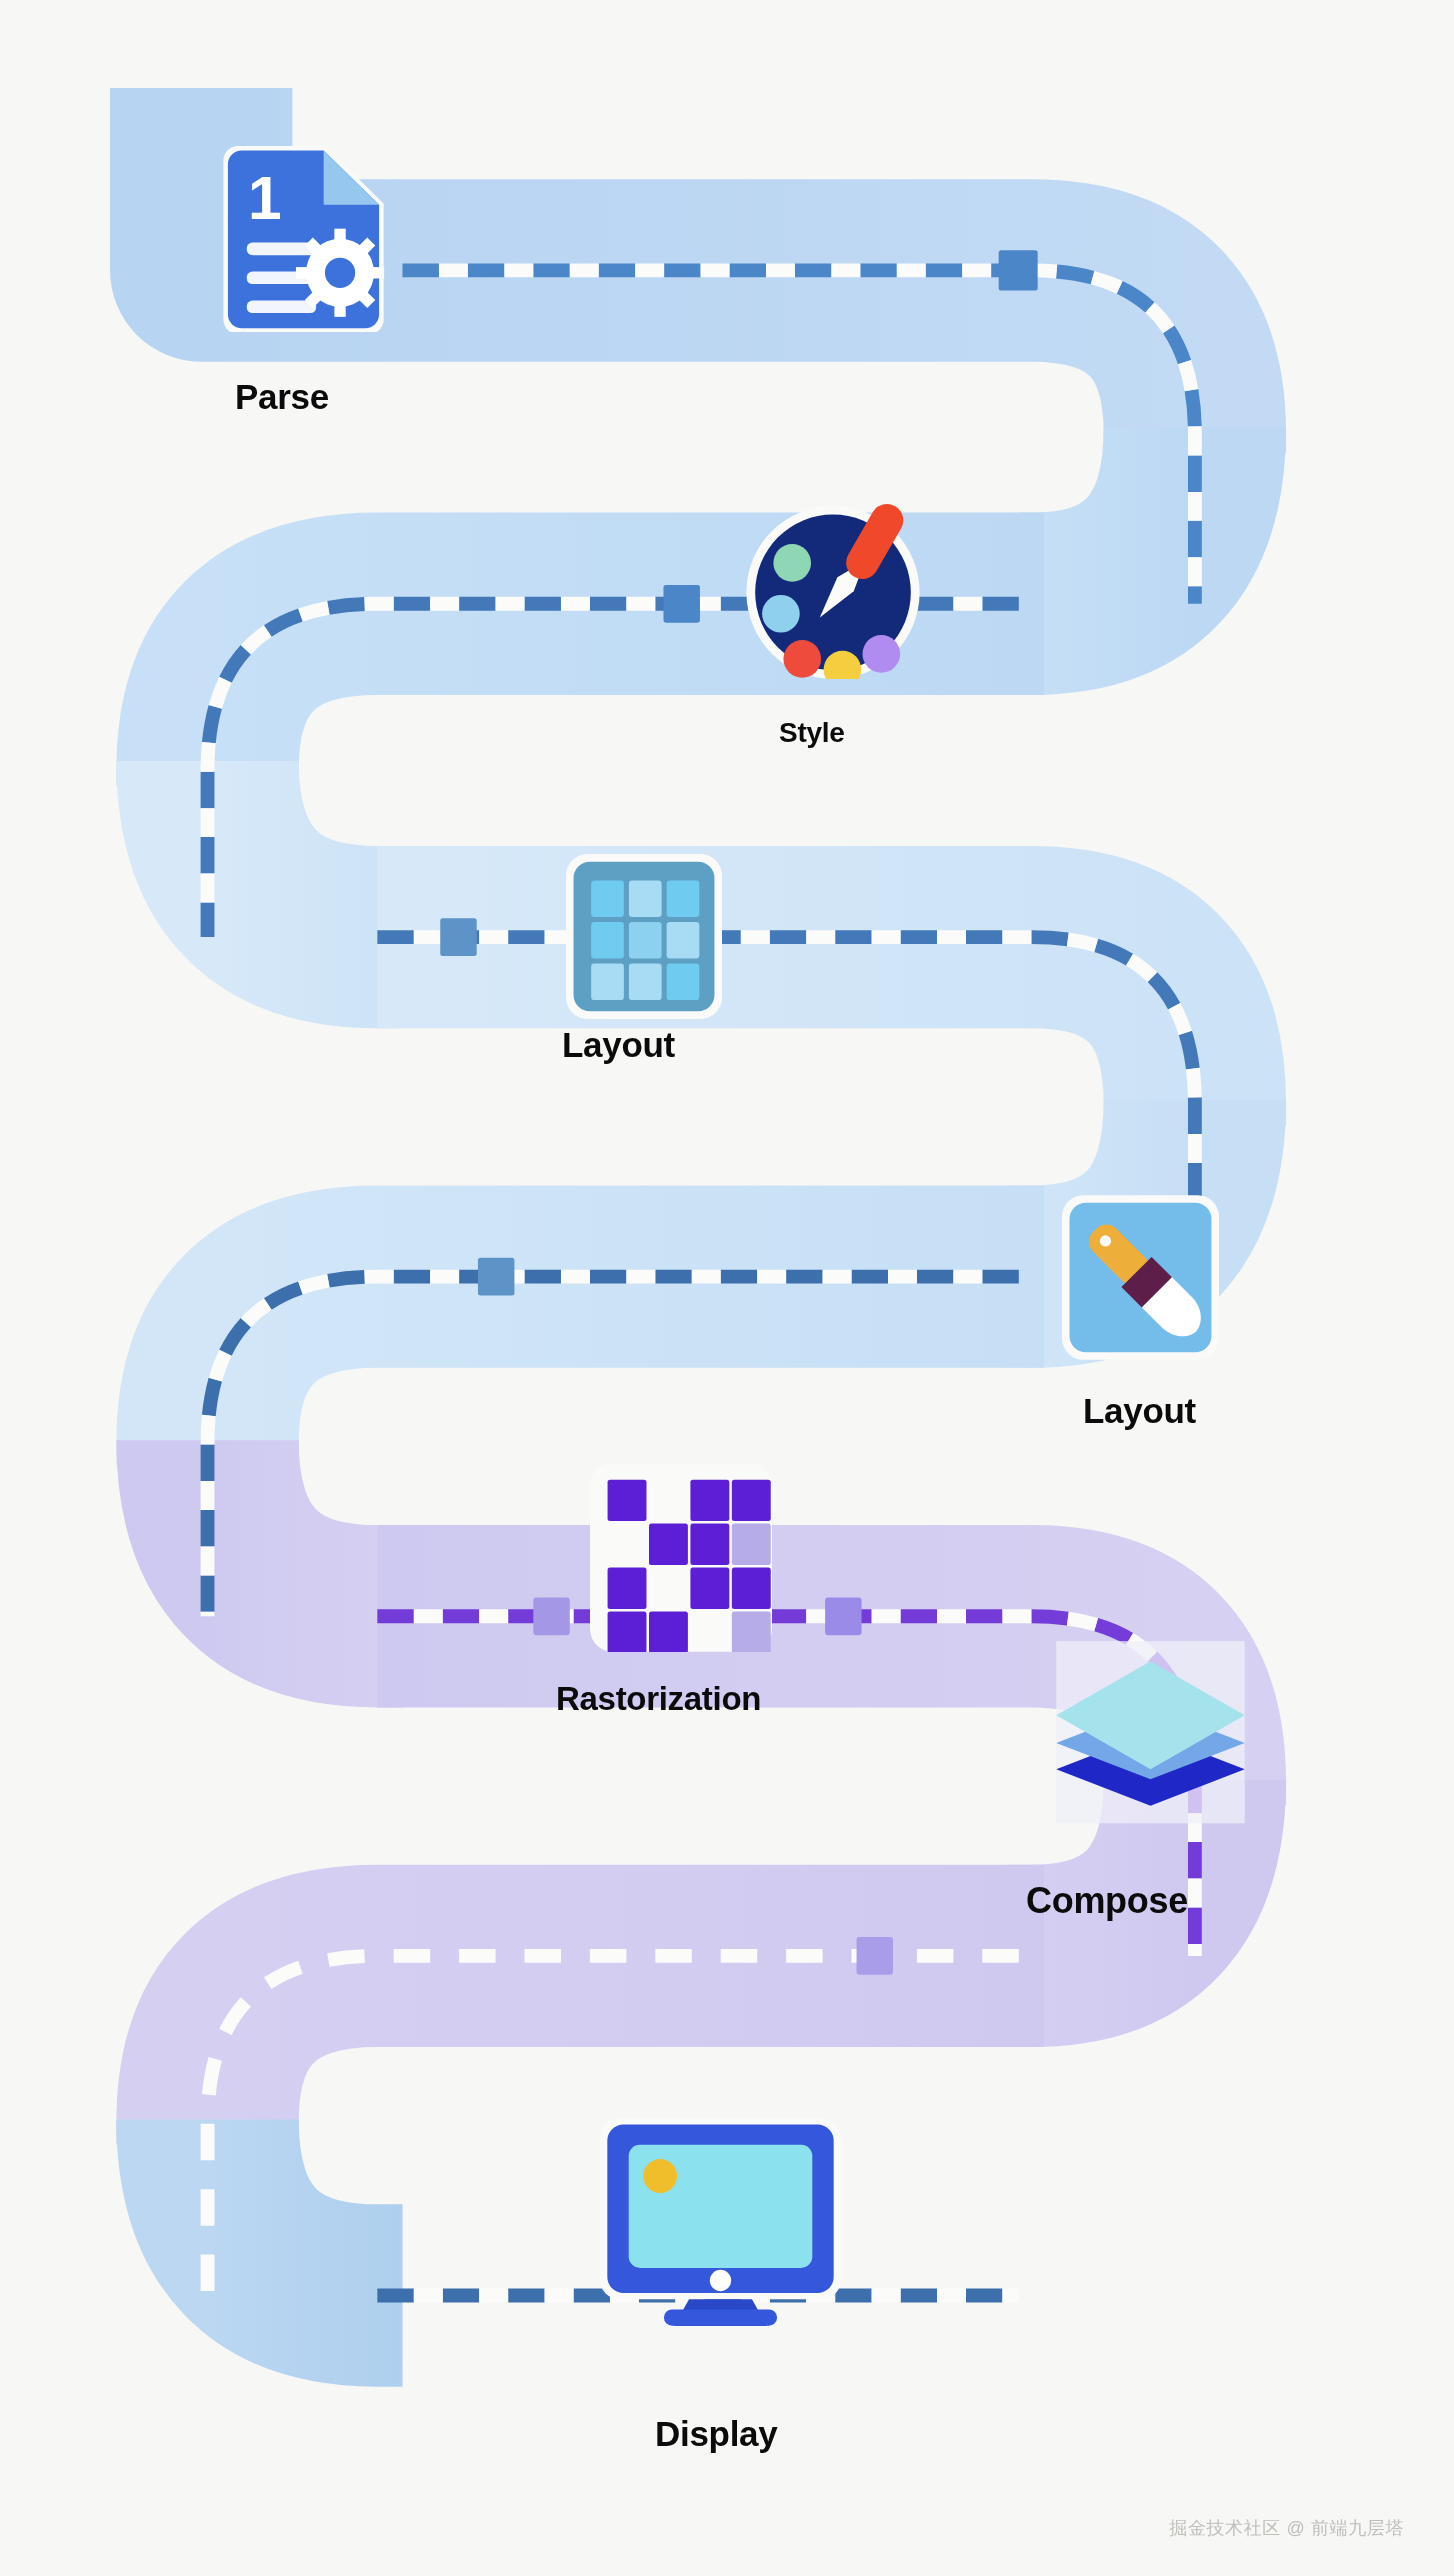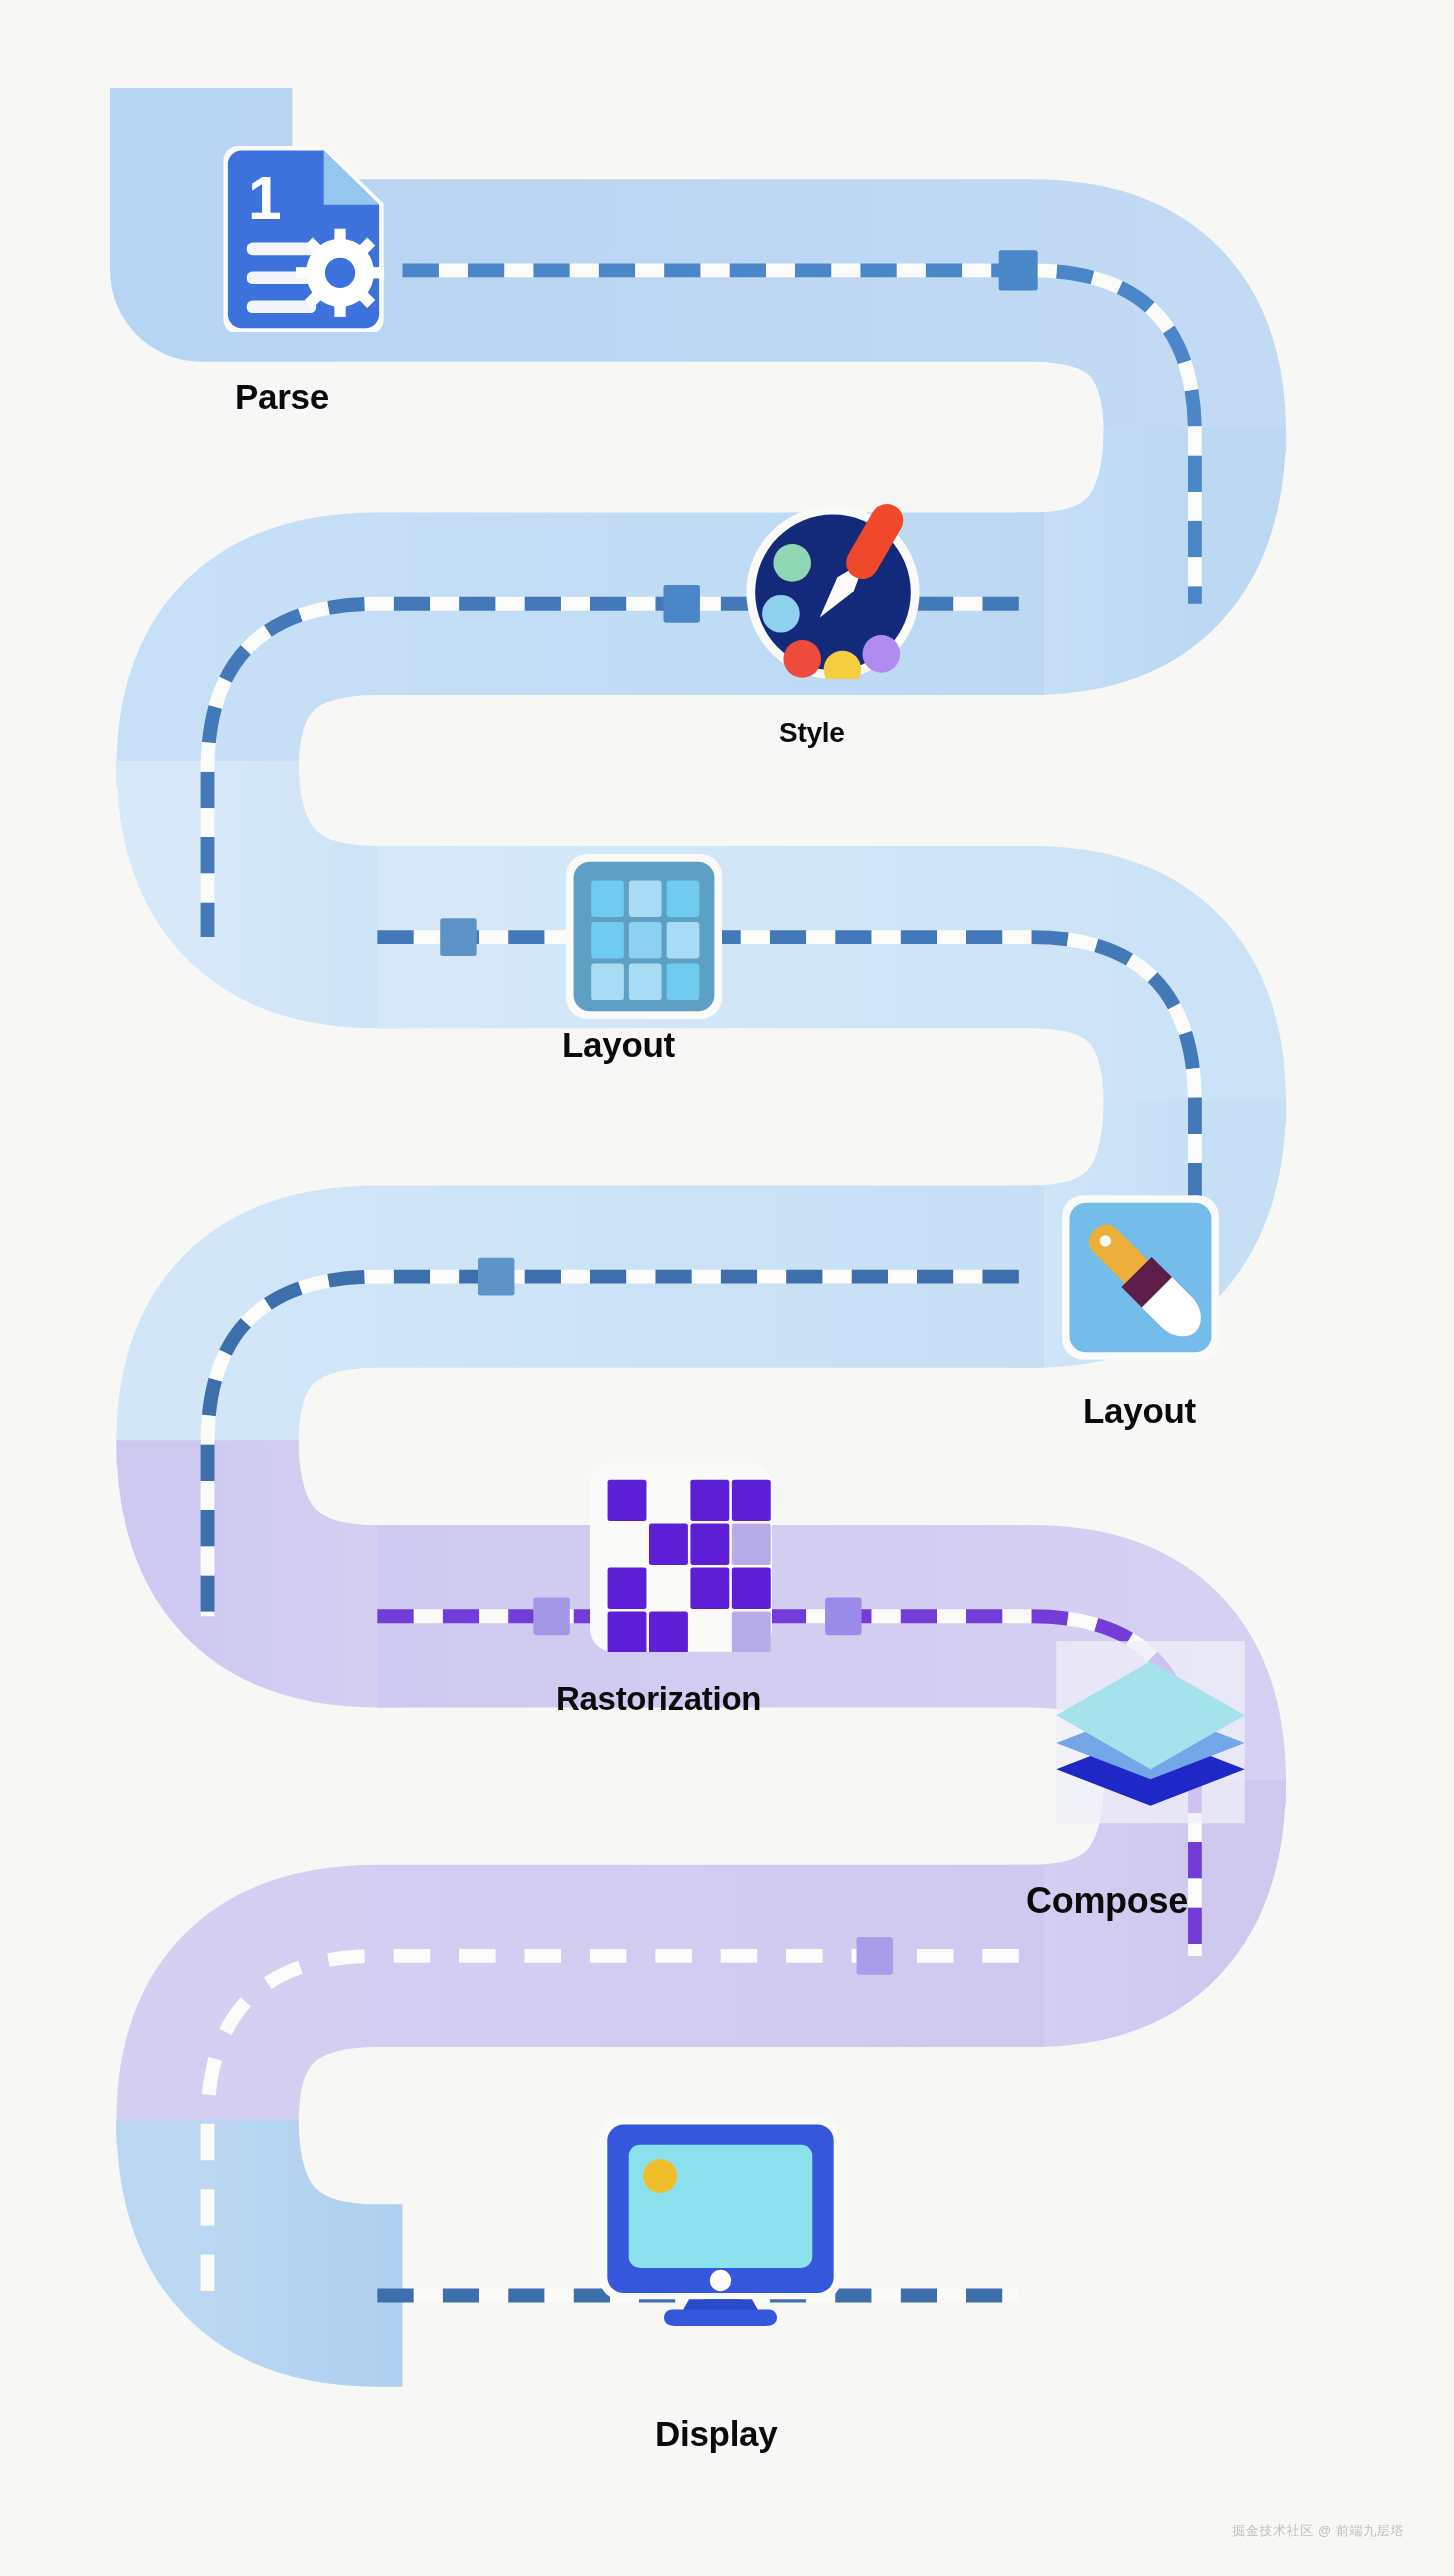--- a/index.html
+++ b/index.html
@@ -16,21 +16,21 @@
     position:absolute;
     font-weight:bold;
     color:#0B0B0B;
     white-space:nowrap;
     letter-spacing:-0.3px;
   }
   .watermark{
     position:absolute;
     right:50px;bottom:36px;
     color:#BFBFBA;
-    font-size:13px;
+    font-size:18px;
     letter-spacing:0.6px;
     white-space:nowrap;
   }
 </style>
 </head>
 <body>
 
 <div id="stage">
 
   <svg id="road" viewBox="0 0 2312 4096">

